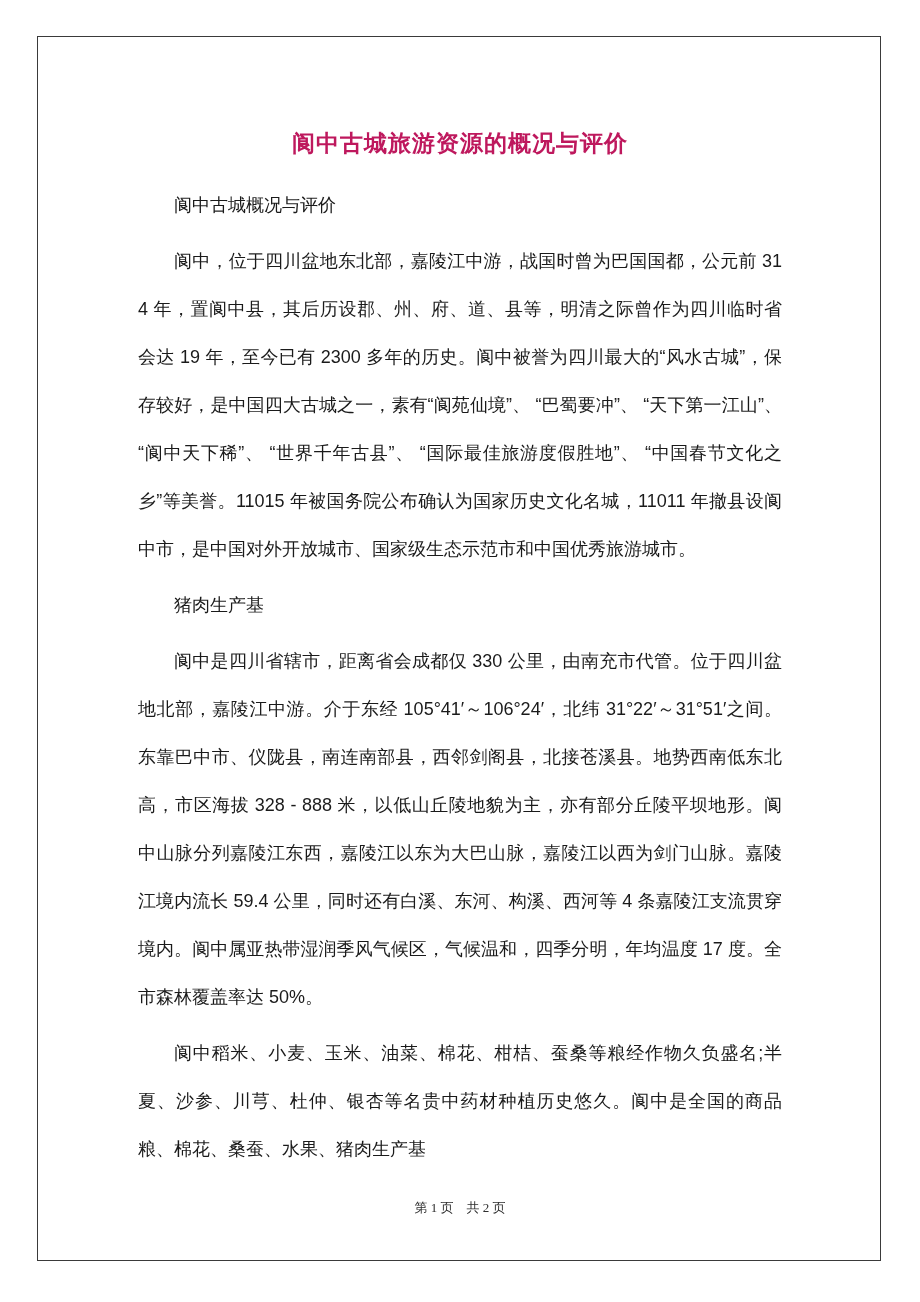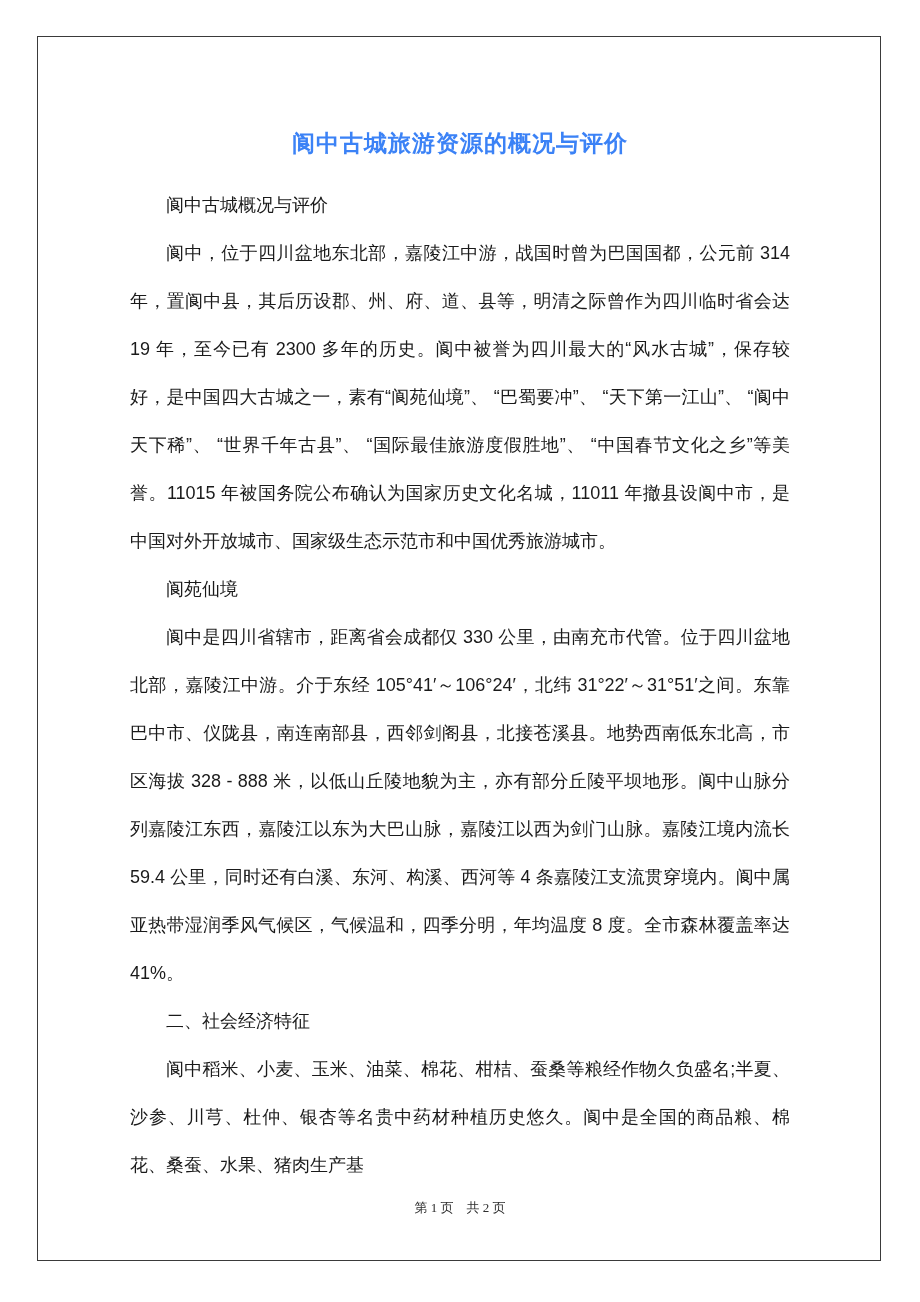--- a/index.html
+++ b/index.html
@@ -23,28 +23,28 @@
     background: transparent;
   }
   .content {
     position: absolute;
     left: 130px; top: 127px;
     width: 660px;
   }
   .doc-title {
     margin: 0 0 22px 0;
     text-align: center;
-    color: #3b82f6;
+    color: #be185d;
     font-size: 23px;
     font-weight: bold;
     line-height: 32px;
     letter-spacing: 1px;
   }
   .para {
-    margin: 0;
+    margin: 8px;
     color: #1a1a1a;
     font-size: 18px;
     line-height: 48px;
     text-align: justify;
     text-justify: inter-ideograph;
     text-indent: 2em;
     word-break: break-all;
   }
   .page-footer {
     position: absolute;
@@ -61,20 +61,19 @@
 <body>
 
 <div class="page">
   <div class="page-frame"></div>
 
   <div class="content">
     <h1 class="doc-title">阆中古城旅游资源的概况与评价</h1>
 
     <p class="para">阆中古城概况与评价</p>
     <p class="para">阆中，位于四川盆地东北部，嘉陵江中游，战国时曾为巴国国都，公元前 314 年，置阆中县，其后历设郡、州、府、道、县等，明清之际曾作为四川临时省会达 19 年，至今已有 2300 多年的历史。阆中被誉为四川最大的“风水古城”，保存较好，是中国四大古城之一，素有“阆苑仙境”、 “巴蜀要冲”、 “天下第一江山”、 “阆中天下稀”、 “世界千年古县”、 “国际最佳旅游度假胜地”、 “中国春节文化之乡”等美誉。11015 年被国务院公布确认为国家历史文化名城，11011 年撤县设阆中市，是中国对外开放城市、国家级生态示范市和中国优秀旅游城市。</p>
-    <p class="para">阆苑仙境</p>
-    <p class="para">阆中是四川省辖市，距离省会成都仅 330 公里，由南充市代管。位于四川盆地北部，嘉陵江中游。介于东经 105°41′～106°24′，北纬 31°22′～31°51′之间。东靠巴中市、仪陇县，南连南部县，西邻剑阁县，北接苍溪县。地势西南低东北高，市区海拔 328 - 888 米，以低山丘陵地貌为主，亦有部分丘陵平坝地形。阆中山脉分列嘉陵江东西，嘉陵江以东为大巴山脉，嘉陵江以西为剑门山脉。嘉陵江境内流长 59.4 公里，同时还有白溪、东河、构溪、西河等 4 条嘉陵江支流贯穿境内。阆中属亚热带湿润季风气候区，气候温和，四季分明，年均温度 8 度。全市森林覆盖率达 41%。</p>
-    <p class="para">二、社会经济特征</p>
+    <p class="para">猪肉生产基</p>
+    <p class="para">阆中是四川省辖市，距离省会成都仅 330 公里，由南充市代管。位于四川盆地北部，嘉陵江中游。介于东经 105°41′～106°24′，北纬 31°22′～31°51′之间。东靠巴中市、仪陇县，南连南部县，西邻剑阁县，北接苍溪县。地势西南低东北高，市区海拔 328 - 888 米，以低山丘陵地貌为主，亦有部分丘陵平坝地形。阆中山脉分列嘉陵江东西，嘉陵江以东为大巴山脉，嘉陵江以西为剑门山脉。嘉陵江境内流长 59.4 公里，同时还有白溪、东河、构溪、西河等 4 条嘉陵江支流贯穿境内。阆中属亚热带湿润季风气候区，气候温和，四季分明，年均温度 17 度。全市森林覆盖率达 50%。</p>
     <p class="para">阆中稻米、小麦、玉米、油菜、棉花、柑桔、蚕桑等粮经作物久负盛名;半夏、沙参、川芎、杜仲、银杏等名贵中药材种植历史悠久。阆中是全国的商品粮、棉花、桑蚕、水果、猪肉生产基</p>
   </div>
 
   <div class="page-footer">第 1 页　共 2 页</div>
 </div>
 
 </body></html>

